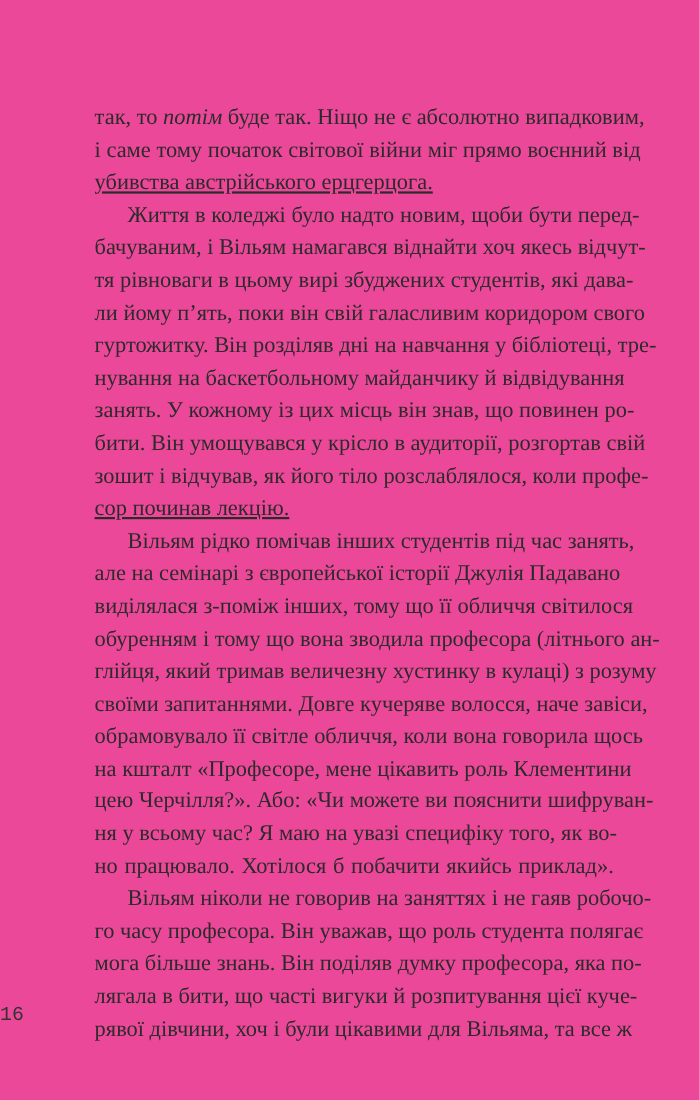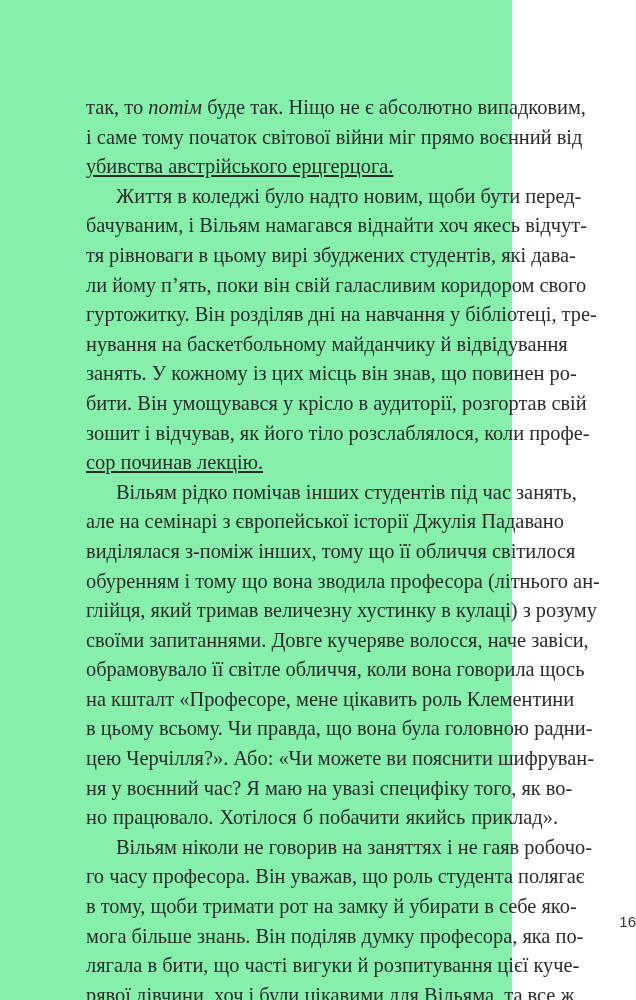--- a/index.html
+++ b/index.html
@@ -9,22 +9,22 @@
   }
   body {
     width: 636px;
     height: 1000px;
     position: relative;
     overflow: hidden;
   }
   .page {
     position: absolute;
     left: 0; top: 0;
-    width: 512px; height: 1000px;
-    background: #86efac;
+    width: 636px; height: 1000px;
+    background: #ec4899;
   }
   .text-block {
     position: absolute;
     left: 86px;
     top: 93px;
     width: 472px;
     font-family: "Liberation Serif", "DejaVu Serif", serif;
     font-size: 20.4px;
     line-height: 29.6px;
     color: #2b2b2b;
@@ -44,23 +44,23 @@
     padding-left: 30px;
   }
   .line em {
     font-style: italic;
   }
   .page-number {
     position: absolute;
     left: 0;
     width: 636px;
     top: 913px;
-    text-align: right;
-    font-family: Liberation Sans, sans-serif;
-    font-size: 15px;
+    text-align: left;
+    font-family: Liberation Mono, monospace;
+    font-size: 18px;
     color: #333333;
   }
 </style>
 </head>
 <body>
 
 <div class="page">
   <div class="text-block" id="text-block">
       <div>
         <span class="line"><span style="white-space: pre;">так, то </span><em style="white-space: pre;">потім</em><span style="white-space: pre;"> буде так. Ніщо не є абсолютно випадковим,</span></span>
@@ -81,28 +81,26 @@
       </div>
       <div>
         <span class="line indent">Вільям рідко помічав інших студентів під час занять,</span>
         <span class="line">але на семінарі з європейської історії Джулія Падавано</span>
         <span class="line">виділялася з-поміж інших, тому що її обличчя світилося</span>
         <span class="line">обуренням і тому що вона зводила професора (літнього ан-</span>
         <span class="line">глійця, який тримав величезну хустинку в кулаці) з розуму</span>
         <span class="line">своїми запитаннями. Довге кучеряве волосся, наче завіси,</span>
         <span class="line">обрамовувало її світле обличчя, коли вона говорила щось</span>
         <span class="line">на кшталт «Професоре, мене цікавить роль Клементини</span>
-        <span class="line">в цьому всьому. Чи правда, що вона була головною радни-</span>
         <span class="line">цею Черчілля?». Або: «Чи можете ви пояснити шифруван-</span>
-        <span class="line">ня у воєнний час? Я маю на увазі специфіку того, як во-</span>
+        <span class="line">ня у всьому час? Я маю на увазі специфіку того, як во-</span>
         <span class="line">но працювало. Хотілося б побачити якийсь приклад».</span>
       </div>
       <div>
         <span class="line indent">Вільям ніколи не говорив на заняттях і не гаяв робочо-</span>
         <span class="line">го часу професора. Він уважав, що роль студента полягає</span>
-        <span class="line">в тому, щоби тримати рот на замку й убирати в себе яко-</span>
         <span class="line">мога більше знань. Він поділяв думку професора, яка по-</span>
         <span class="line">лягала в бити, що часті вигуки й розпитування цієї куче-</span>
         <span class="line">рявої дівчини, хоч і були цікавими для Вільяма, та все ж</span>
       </div>
     </div>
   <div class="page-number">16</div>
 </div>
 
 </body></html>

